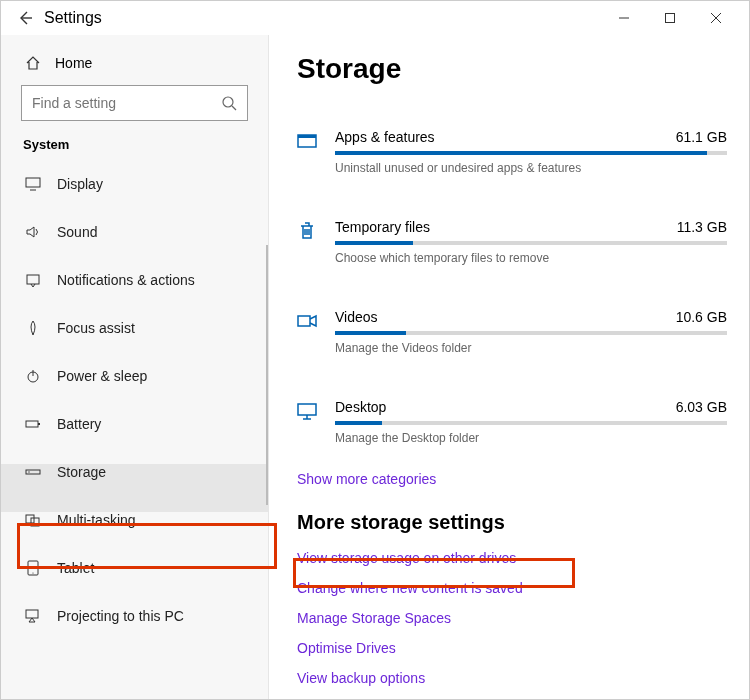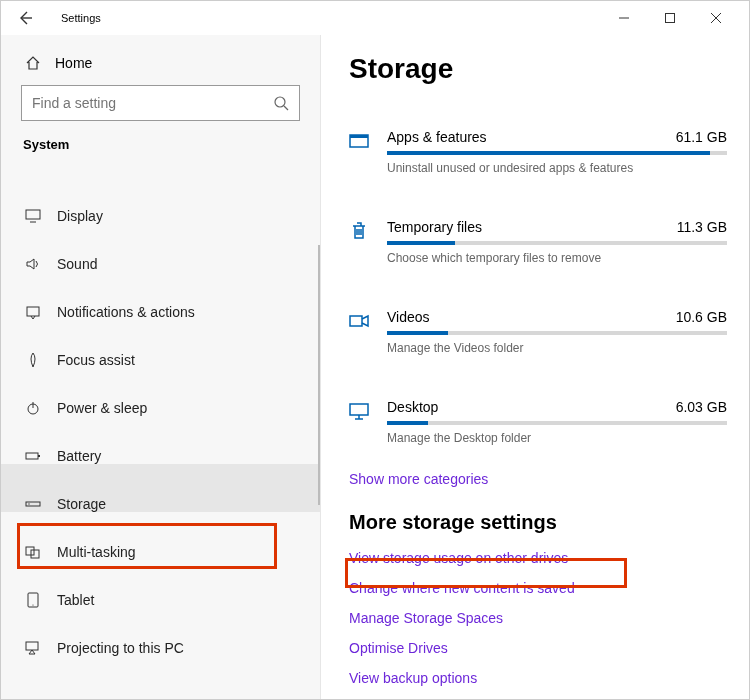--- a/index.html
+++ b/index.html
@@ -1,30 +1,30 @@
 <!DOCTYPE html>
 <html><head>
 <meta charset="utf-8">
 <style>
   * { box-sizing: border-box; margin: 0; padding: 0; font-family: "Segoe UI", Arial, sans-serif; }
   html, body { width: 750px; height: 700px; overflow: hidden; background: #fff; }
   .window { width: 750px; height: 700px; display: flex; flex-direction: column; border: 1px solid #ccc; }
   .titlebar { height: 34px; display: flex; align-items: center; padding: 0 10px; }
   .tb-back { width: 28px; height: 28px; display:flex; align-items:center; justify-content:center; }
-  .tb-title { font-size: 11px; margin-left: 22px; }
+  .tb-title { font-size: 16px; margin-left: 5px; }
   .tb-spacer { flex: 1; }
   .tb-btn { width: 46px; height: 28px; display:flex; align-items:center; justify-content:center; font-size: 10px; }
   .body { flex: 1; display: flex; overflow: hidden; }
-  .sidebar { width: 320px; background: #f7f7f7; padding: 14px 0 0 0; border-right: 1px solid #e6e6e6; position: relative; }
+  .sidebar { width: 268px; background: #f7f7f7; padding: 14px 0 0 0; border-right: 1px solid #e6e6e6; position: relative; }
   .sb-home { display:flex; align-items:center; gap:14px; padding: 6px 22px 14px 24px; font-size: 14px; }
   .sb-search { margin: 0 20px 16px 20px; height: 36px; border:1px solid #999; background:#fff; display:flex; align-items:center; padding:0 10px; }
   .sb-search input { border:none; outline:none; flex:1; font-size:14px; background:transparent; color:#0369a1; }
   .sb-section { font-weight: 600; font-size: 13px; padding: 0 22px 10px 22px; }
   .sb-list { margin-top: 14px; }
-  .sb-item { display:flex; align-items:flex-end; gap:16px; height:48px; padding:0 22px 0 24px; font-size:14px; color:#222; }
+  .sb-item { display:flex; align-items:flex-start; gap:16px; height:48px; padding:0 22px 0 24px; font-size:14px; color:#222; }
   .sb-item.active { background:#e6e6e6; }
   .sb-item .icon { width:16px; height:16px; display:flex; align-items:center; justify-content:center; }
   .sb-scroll { position:absolute; right:0; top:210px; width:2px; height:260px; background:#bbb; }
   .red-box-1 { position:absolute; left:16px; top:488px; width:260px; height:46px; border:3px solid #d30; pointer-events:none; }
   .main { flex:1; padding: 18px 22px 0 28px; overflow:hidden; position:relative; }
   .main h1 { font-size: 28px; font-weight: 600; margin-bottom: 20px; }
   .cat { display:flex; gap:16px; margin-bottom: 26px; margin-top: 44px; }
   .cat-icon { width:22px; color:#0063b1; padding-top:2px; }
   .cat-body { flex:1; }
   .cat-top { display:flex; justify-content:space-between; font-size:14px; }

